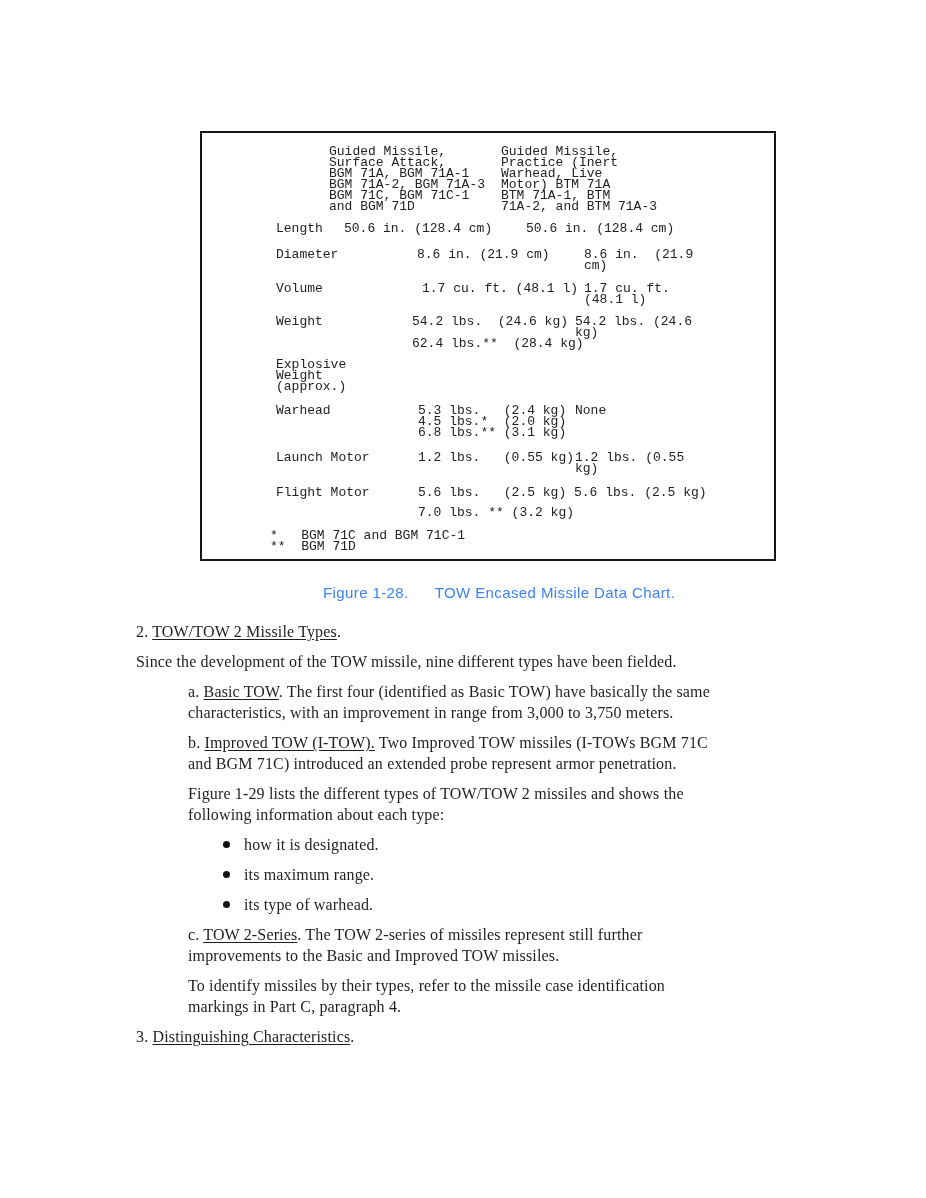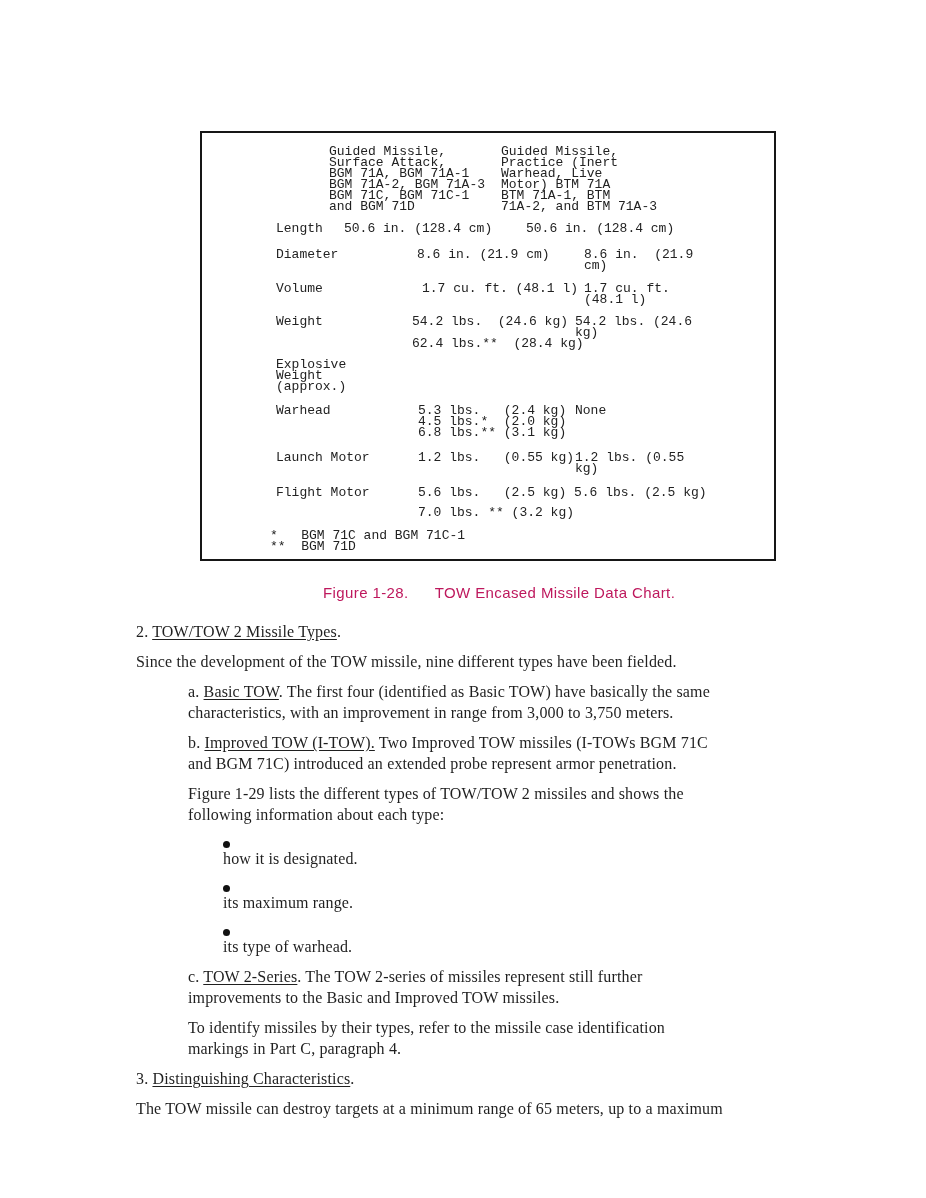--- a/index.html
+++ b/index.html
@@ -60,21 +60,21 @@
   .fli-2  { left: 372px; top: 354px; }
   .fn     { left: 68px;  top: 397px; }
 
   
   .caption {
     position: absolute;
     left: 323px; top: 584px;
     font-family: "Liberation Sans", sans-serif;
     font-size: 15px;
     letter-spacing: 0.4px;
-    color: #be185d;
+    color: #3b82f6;
     white-space: pre;
   }
   .caption .cap-text { margin-left: 26px; }
 
   
   .bodytext {
     position: absolute;
     left: 136px; top: 621px;
     width: 690px;
     font-size: 16px;
@@ -85,21 +85,20 @@
     margin: 0 0 9px 0;
     white-space: pre-line;
   }
   .ind { margin-left: 52px !important; }
   .u   { text-decoration: underline; text-underline-offset: 2px; }
 
   .bullet-row {
     display: flex;
     margin: 0 0 9px 87px;
     line-height: 21px;
-    flex-direction: column;
   }
   .dot {
     flex: 0 0 auto;
     width: 7px; height: 7px;
     margin: 7px 14px 0 0;
     border-radius: 50%;
     background: #111111;
   }
 </style>
 </head>
@@ -196,16 +195,15 @@
       </div>
 
     <p class="ind"><span>c. </span><span class="u">TOW 2-Series</span><span>. The TOW 2-series of missiles represent still further
 improvements to the Basic and Improved TOW missiles.</span></p>
 
     <p class="ind">To identify missiles by their types, refer to the missile case identification
 markings in Part C, paragraph 4.</p>
 
     <p><span>3. </span><span class="u">Distinguishing Characteristics</span><span>.</span></p>
 
-    <p>The TOW missile can destroy targets at a minimum range of 65 meters, up to a maximum</p>
 
   </div>
 </div>
 
 </body></html>

